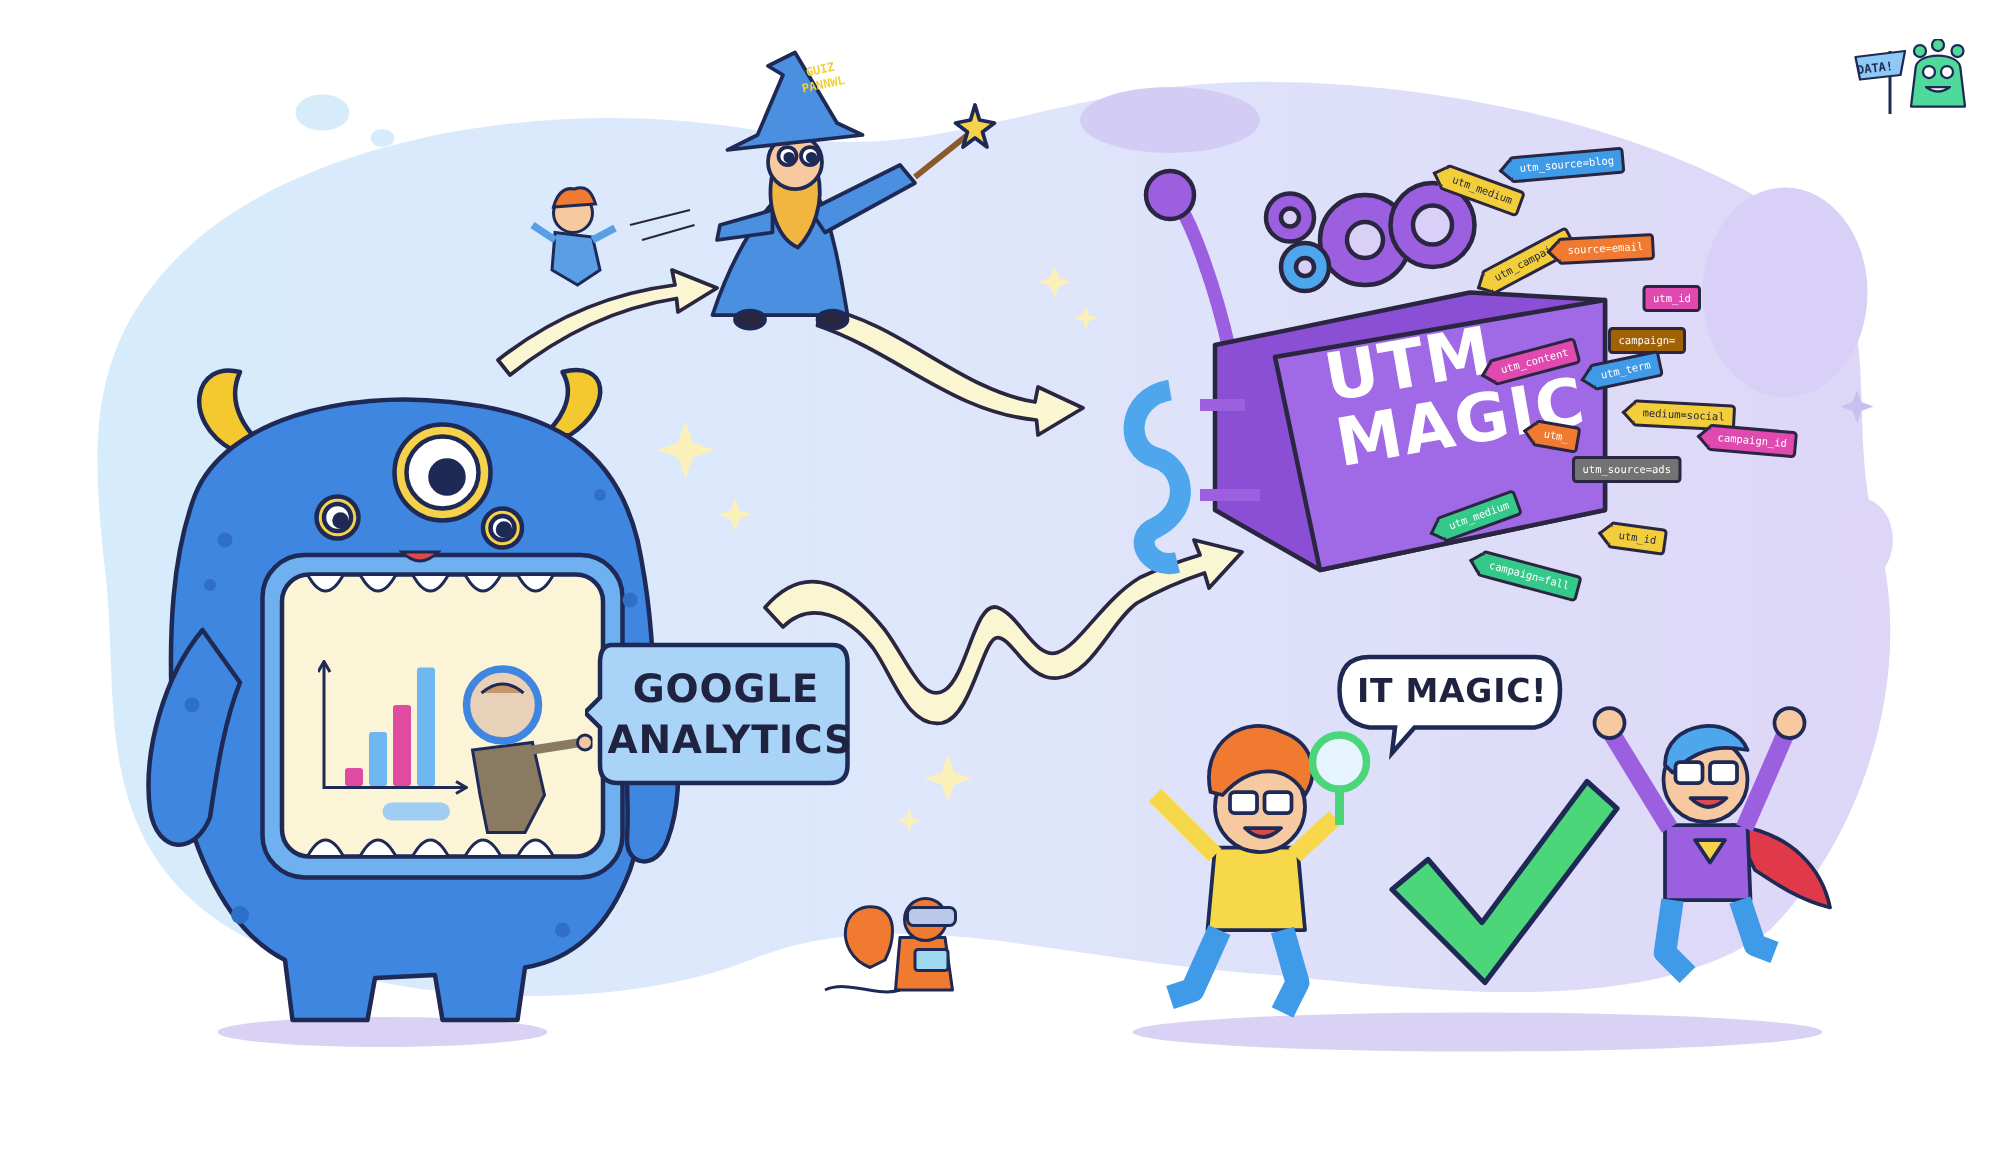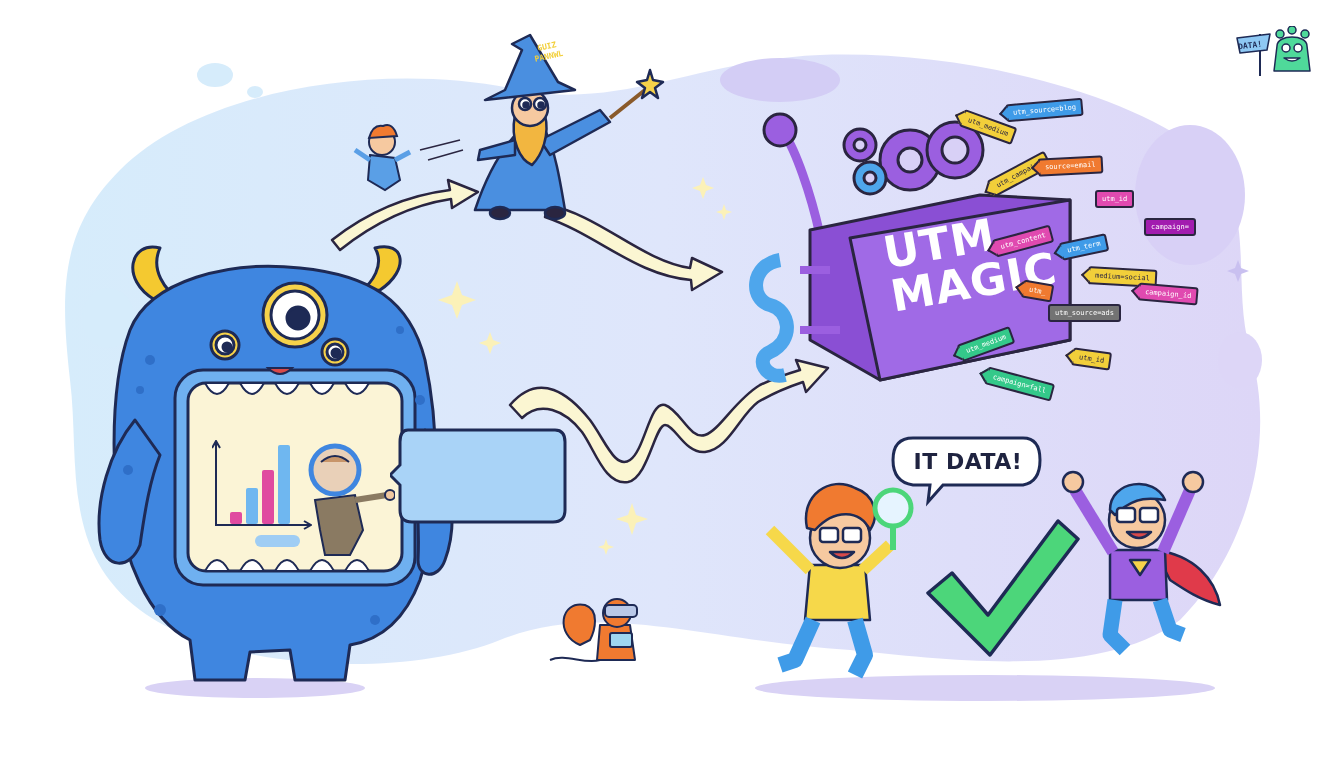--- a/index.html
+++ b/index.html
@@ -132,20 +132,22 @@
     <circle cx="95" cy="55" r="5" fill="#f0c8a0"></circle>
     <circle cx="40" cy="30" r="24" fill="#e9d0b8" stroke="#3f86e0" stroke-width="5"></circle>
     <path d="M26,22 q14,-12 28,0" fill="#c8956a"></path>
   </g>
 </svg>
 
 <svg class="abs" style="left:390px;top:420px" width="180" height="110">
   <path d="M18,10 L165,10 Q175,10 175,22 L175,90 Q175,102 163,102 L22,102 Q10,102 10,90 L10,65 L0,55 L10,45 L10,22 Q10,10 18,10 Z" fill="#a9d3f7" stroke="#1e2a55" stroke-width="3"></path>
 </svg>
 <div class="bubble-text" style="left:405px;top:443px;width:158px;font-size:26px;line-height:34px;">
+  <div>GOOGLE</div>
+  <div>ANALYTICS</div>
 </div>
 
 <svg class="abs" style="left:350px;top:120px" width="70" height="80">
   <g stroke="#1e2a55" stroke-width="2">
     <path d="M20,35 L45,38 L50,60 L35,70 L18,60 Z" fill="#5a9fe6"></path>
     <circle cx="32" cy="22" r="13" fill="#f6c9a0"></circle>
     <path d="M19,18 q4,-14 14,-12 q10,-4 14,10 z" fill="#f07a30"></path>
     <path d="M20,40 L5,30" stroke-width="5" stroke="#5a9fe6"></path>
     <path d="M45,40 L60,32" stroke-width="5" stroke="#5a9fe6"></path>
   </g>
@@ -206,35 +208,35 @@
 <div class="utm-text" style="left:880px;top:232px;font-size:44px;">
   <div>UTM</div>
   <div>MAGIC</div>
 </div>
 
 <div class="tag" style="left:1006px;top:101px;background:#3f9be8;transform:rotate(-5deg)">utm_source=blog</div>
 <div class="tag" style="left:960px;top:118px;background:#f2cf3a;color:#2a2540;transform:rotate(20deg)">utm_medium</div>
 <div class="tag" style="left:987px;top:165px;background:#f2cf3a;color:#2a2540;transform:rotate(-28deg)">utm_campaign</div>
 <div class="tag" style="left:1038px;top:157px;background:#f07a30;transform:rotate(-3deg)">source=email</div>
 <div class="tag" style="left:1095px;top:190px;background:#e04ab0">utm_id</div>
-<div class="tag" style="left:1144px;top:218px;background:#a21caf">campaign=</div>
+<div class="tag" style="left:1072px;top:218px;background:#a16207">campaign=</div>
 <div class="tag" style="left:993px;top:232px;background:#e04ab0;transform:rotate(-15deg)">utm_content</div>
 <div class="tag" style="left:1060px;top:238px;background:#3f9be8;transform:rotate(-12deg)">utm_term</div>
 <div class="tag" style="left:1022px;top:282px;background:#f07a30;transform:rotate(10deg)">utm_</div>
 <div class="tag" style="left:1088px;top:268px;background:#f2cf3a;color:#2a2540;transform:rotate(3deg)">medium=social</div>
 <div class="tag" style="left:1138px;top:285px;background:#e04ab0;transform:rotate(5deg)">campaign_id</div>
 <div class="tag" style="left:1048px;top:304px;background:#737373">utm_source=ads</div>
 <div class="tag" style="left:1072px;top:350px;background:#f2cf3a;color:#2a2540;transform:rotate(8deg)">utm_id</div>
 <div class="tag" style="left:958px;top:335px;background:#34c98a;transform:rotate(-20deg)">utm_medium</div>
 <div class="tag" style="left:985px;top:375px;background:#34c98a;transform:rotate(15deg)">campaign=fall</div>
 
 <svg class="abs" style="left:888px;top:430px" width="160" height="80">
   <path d="M25,8 L135,8 Q152,8 152,30 Q152,52 135,55 L55,55 L40,72 L42,55 L25,55 Q5,52 5,30 Q5,8 25,8 Z" fill="#ffffff" stroke="#1e2a55" stroke-width="3"></path>
 </svg>
-<div class="bubble-text" style="left:893px;top:449px;width:150px;font-size:22px;">IT DATA!</div>
+<div class="bubble-text" style="left:893px;top:449px;width:150px;font-size:22px;">IT MAGIC!</div>
 
 <svg class="abs" style="left:920px;top:515px" width="160" height="150">
   <path d="M8,78 L32,58 L68,100 L138,6 L158,24 L70,140 Z" fill="#4cd67a" stroke="#1e2a55" stroke-width="3.5" stroke-linejoin="round"></path>
 </svg>
 
 <svg class="abs" style="left:755px;top:470px" width="170" height="220">
   <g stroke="#1e2a55" stroke-width="2.5" stroke-linejoin="round">
     <path d="M55,95 L110,95 L115,150 L50,150 Z" fill="#f6d84a"></path>
     <path d="M55,100 L15,60" stroke="#f6d84a" stroke-width="12"></path>
     <path d="M108,100 L135,75" stroke="#f6d84a" stroke-width="12"></path>

